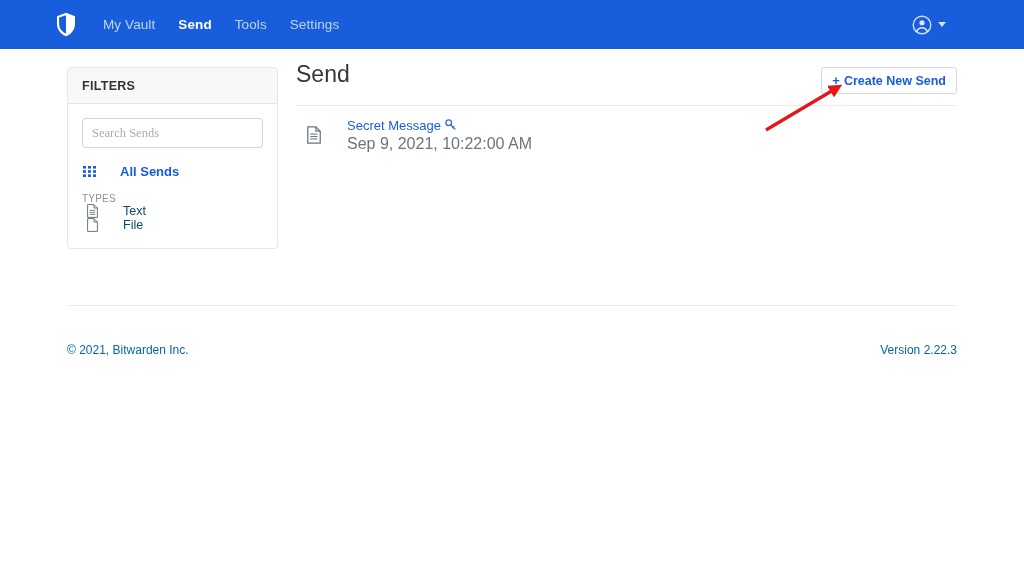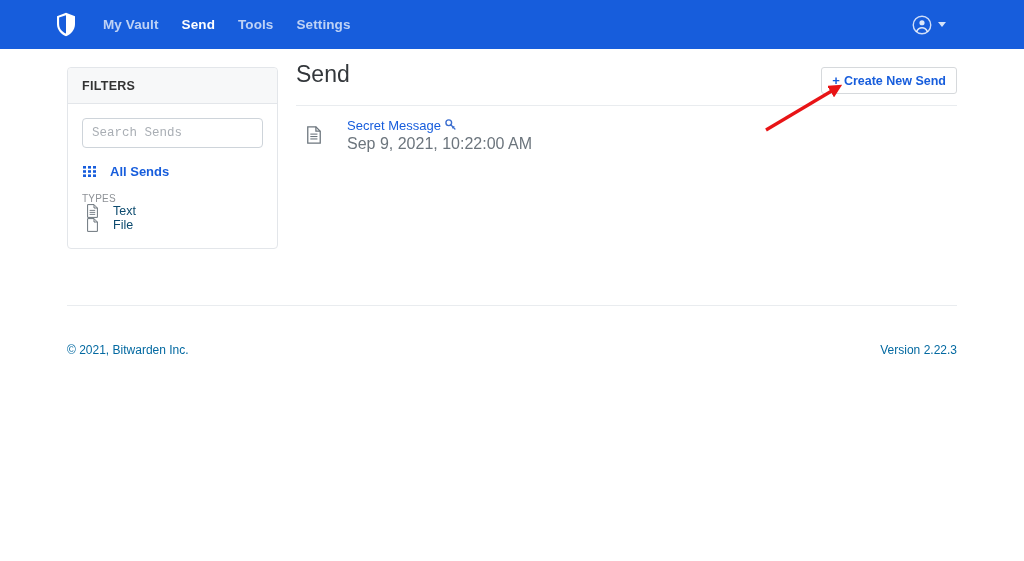--- a/index.html
+++ b/index.html
@@ -32,21 +32,20 @@
     margin-left: 26px;
     gap: 23px;
   }
   .nav-link {
     font-size: 13.5px;
     color: rgba(255,255,255,0.72);
     text-decoration: none;
     letter-spacing: 0.1px;
     white-space: nowrap;
     cursor: pointer;
-    font-weight: bold;
   }
   .nav-link.active {
     color: #ffffff;
     font-weight: bold;
   }
   .nav-right {
     position: absolute;
     right: 78px;
     display: flex;
     align-items: center;
@@ -97,31 +96,31 @@
   .sidebar-body {
     padding: 14px 14px 16px 14px;
   }
   .search-input {
     width: 100%;
     height: 30px;
     border: 1px solid #ced4da;
     border-radius: 4px;
     padding: 0 9px;
     font-size: 12.5px;
-    font-family: Liberation Mono, monospace;
+    font-family: Liberation Serif, serif;
     color: #495057;
     background: #ffffff;
     outline: none;
   }
   .search-input::placeholder { color: #a9aeb4; }
 
   .filter-row {
     display: flex;
     align-items: center;
-    gap: 14px;
+    gap: 24px;
     cursor: pointer;
     text-decoration: none;
     text-align: center;
   }
   .all-sends {
     margin-top: 16px;
     font-size: 13px;
     font-weight: bold;
     color: #175ddc;
   }

